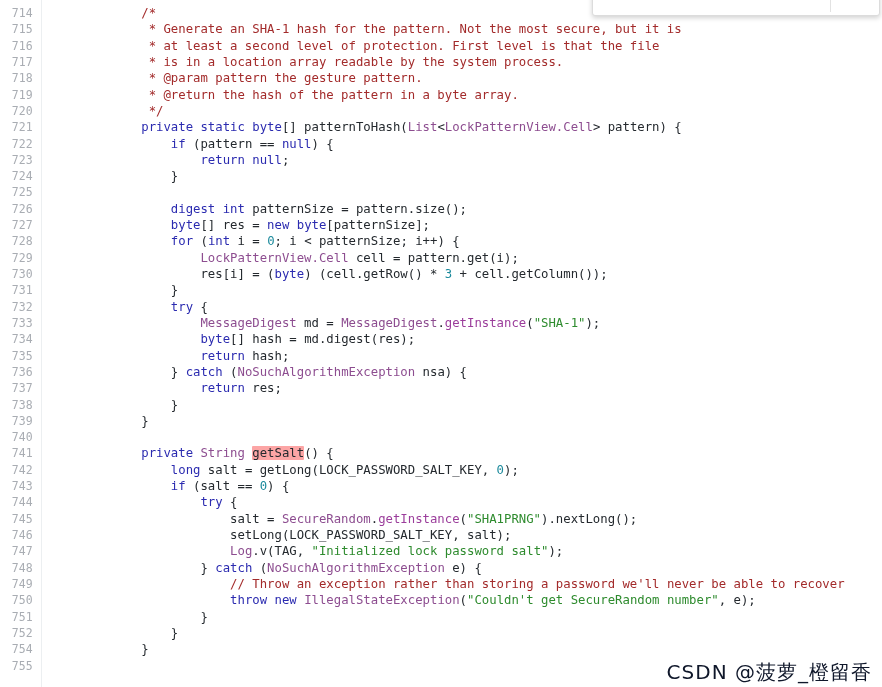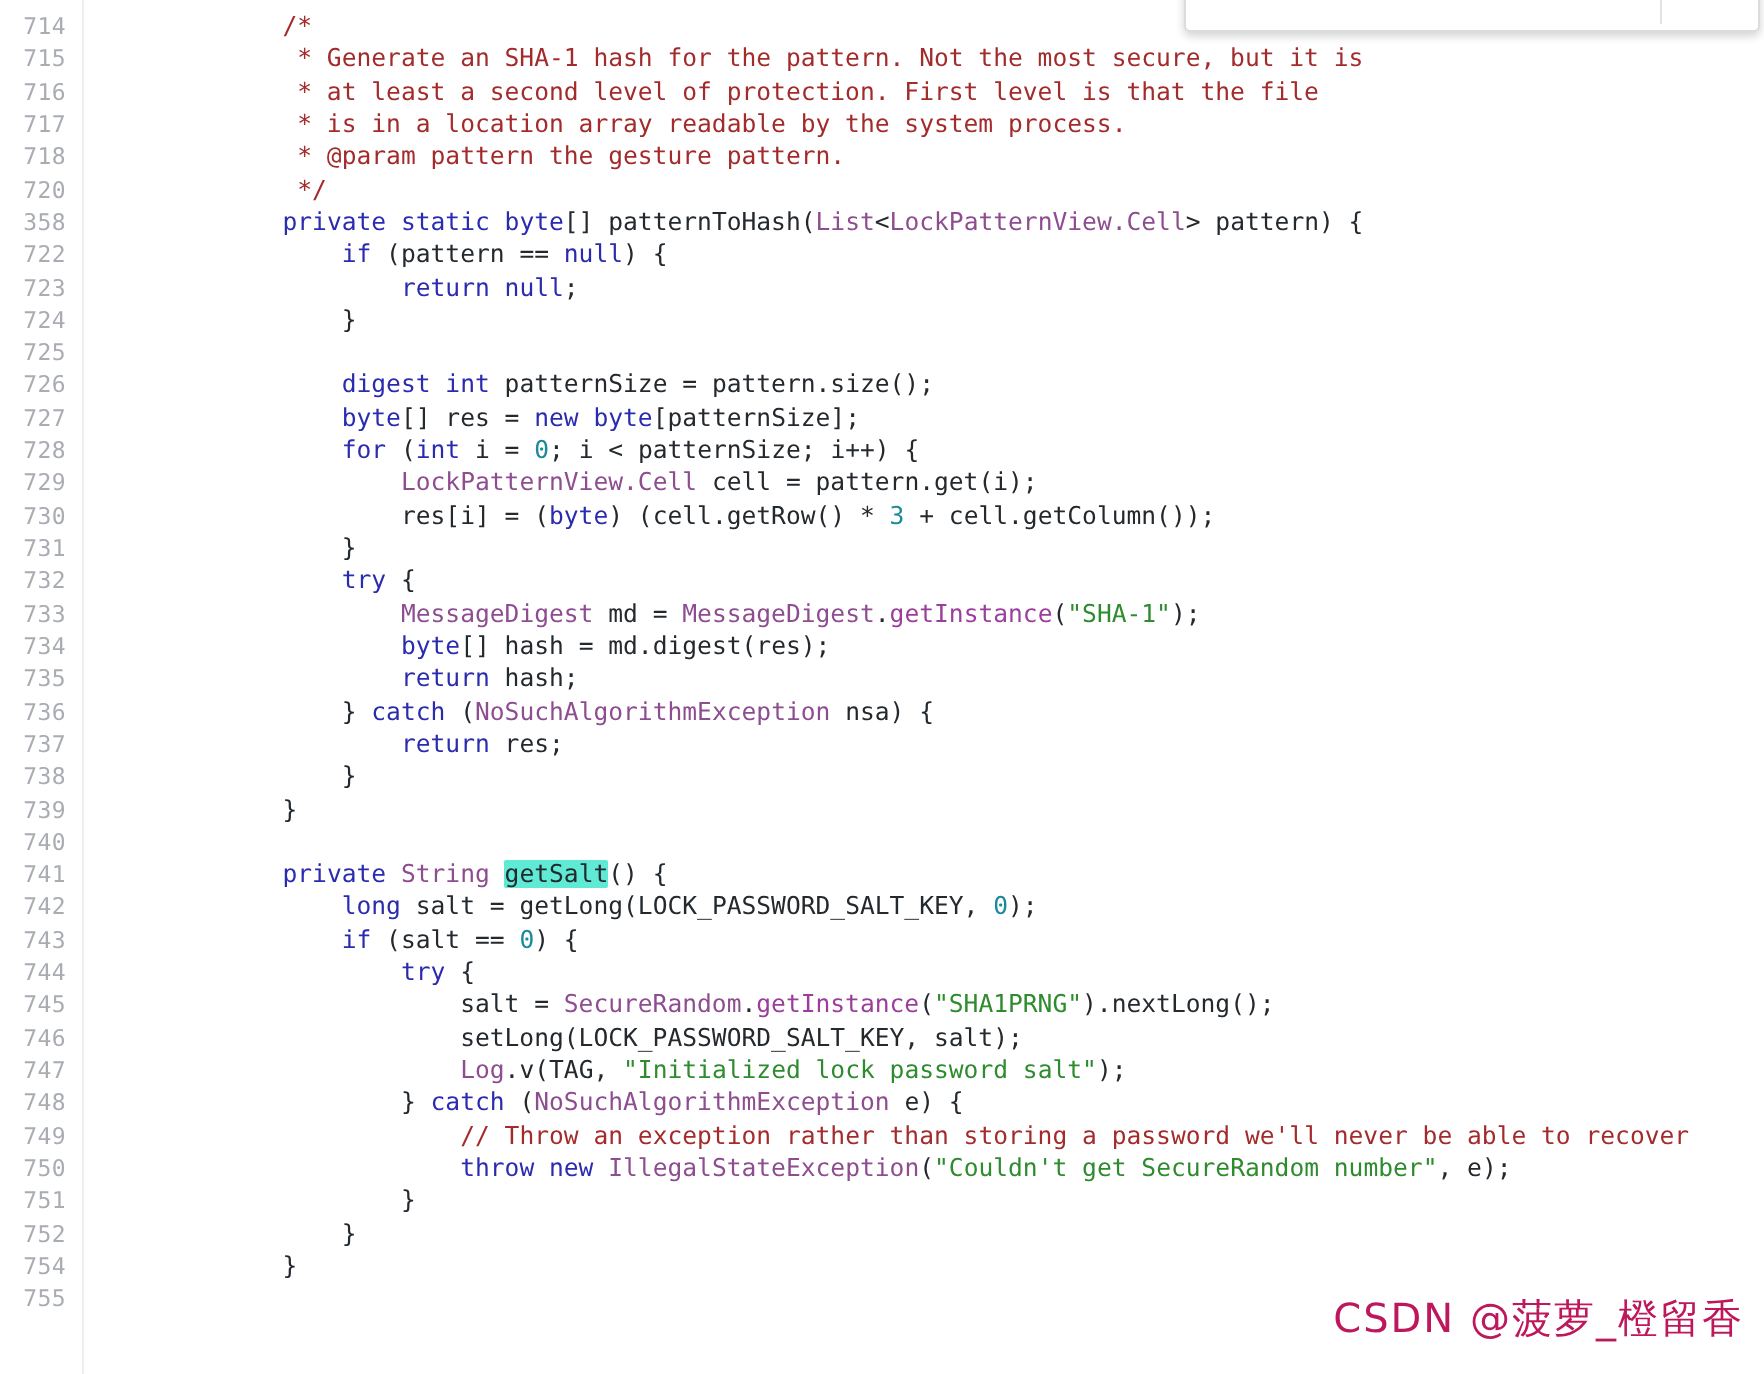--- a/index.html
+++ b/index.html
@@ -87,49 +87,50 @@
   }
 
   
   .t-kw   { color: #2b2bb0; }
   .t-cls  { color: #8d4d90; }
   .t-str  { color: #2e8b2e; }
   .t-com  { color: #a32b2b; }
   .t-num  { color: #1b8a9c; }
   .t-fn   { color: #9b3d9b; }
   .t-pln  { color: #24292e; }
-  .hl     { background: #5eead4; color: #24292e; border-radius: 1px; text-align: center; }
+  .hl     { background: #fca5a5; color: #24292e; border-radius: 1px; text-align: center; }
 
   
   #watermark {
     position: absolute;
     right: 10px;
-    bottom: 14px;
-    color: #be185d;
+    bottom: 1px;
+    color: #0f172a;
     font-family: "DejaVu Sans", "Liberation Sans", sans-serif;
     font-size: 20px;
     letter-spacing: 1px;
     white-space: nowrap;
     user-select: none;
     z-index: 30;
   }
 </style>
 </head>
 <body>
 
 <div id="code-viewer">
   <div id="gutter-rule"></div>
   <div class="code-lines" id="code-lines">
       <div class="code-line"><span class="ln">714</span><span class="code-text"><span class="t-com">        /*</span></span></div>
       <div class="code-line"><span class="ln">715</span><span class="code-text"><span class="t-com">         * Generate an SHA-1 hash for the pattern. Not the most secure, but it is</span></span></div>
       <div class="code-line"><span class="ln">716</span><span class="code-text"><span class="t-com">         * at least a second level of protection. First level is that the file</span></span></div>
       <div class="code-line"><span class="ln">717</span><span class="code-text"><span class="t-com">         * is in a location array readable by the system process.</span></span></div>
       <div class="code-line"><span class="ln">718</span><span class="code-text"><span class="t-com">         * @param pattern the gesture pattern.</span></span></div>
+      <div class="code-line"><span class="ln">719</span><span class="code-text"><span class="t-com">         * @return the hash of the pattern in a byte array.</span></span></div>
       <div class="code-line"><span class="ln">720</span><span class="code-text"><span class="t-com">         */</span></span></div>
-      <div class="code-line"><span class="ln">358</span><span class="code-text"><span class="t-pln">        </span><span class="t-kw">private static byte</span><span class="t-pln">[] patternToHash(</span><span class="t-cls">List</span><span class="t-pln">&lt;</span><span class="t-cls">LockPatternView.Cell</span><span class="t-pln">&gt; pattern) {</span></span></div>
+      <div class="code-line"><span class="ln">721</span><span class="code-text"><span class="t-pln">        </span><span class="t-kw">private static byte</span><span class="t-pln">[] patternToHash(</span><span class="t-cls">List</span><span class="t-pln">&lt;</span><span class="t-cls">LockPatternView.Cell</span><span class="t-pln">&gt; pattern) {</span></span></div>
       <div class="code-line"><span class="ln">722</span><span class="code-text"><span class="t-pln">            </span><span class="t-kw">if</span><span class="t-pln"> (pattern == </span><span class="t-kw">null</span><span class="t-pln">) {</span></span></div>
       <div class="code-line"><span class="ln">723</span><span class="code-text"><span class="t-pln">                </span><span class="t-kw">return null</span><span class="t-pln">;</span></span></div>
       <div class="code-line"><span class="ln">724</span><span class="code-text"><span class="t-pln">            }</span></span></div>
       <div class="code-line"><span class="ln">725</span><span class="code-text"><span class="t-pln"></span></span></div>
       <div class="code-line"><span class="ln">726</span><span class="code-text"><span class="t-pln">            </span><span class="t-kw">digest int</span><span class="t-pln"> patternSize = pattern.size();</span></span></div>
       <div class="code-line"><span class="ln">727</span><span class="code-text"><span class="t-pln">            </span><span class="t-kw">byte</span><span class="t-pln">[] res = </span><span class="t-kw">new byte</span><span class="t-pln">[patternSize];</span></span></div>
       <div class="code-line"><span class="ln">728</span><span class="code-text"><span class="t-pln">            </span><span class="t-kw">for</span><span class="t-pln"> (</span><span class="t-kw">int</span><span class="t-pln"> i = </span><span class="t-num">0</span><span class="t-pln">; i &lt; patternSize; i++) {</span></span></div>
       <div class="code-line"><span class="ln">729</span><span class="code-text"><span class="t-pln">                </span><span class="t-cls">LockPatternView.Cell</span><span class="t-pln"> cell = pattern.get(i);</span></span></div>
       <div class="code-line"><span class="ln">730</span><span class="code-text"><span class="t-pln">                res[i] = (</span><span class="t-kw">byte</span><span class="t-pln">) (cell.getRow() * </span><span class="t-num">3</span><span class="t-pln"> + cell.getColumn());</span></span></div>
       <div class="code-line"><span class="ln">731</span><span class="code-text"><span class="t-pln">            }</span></span></div>

